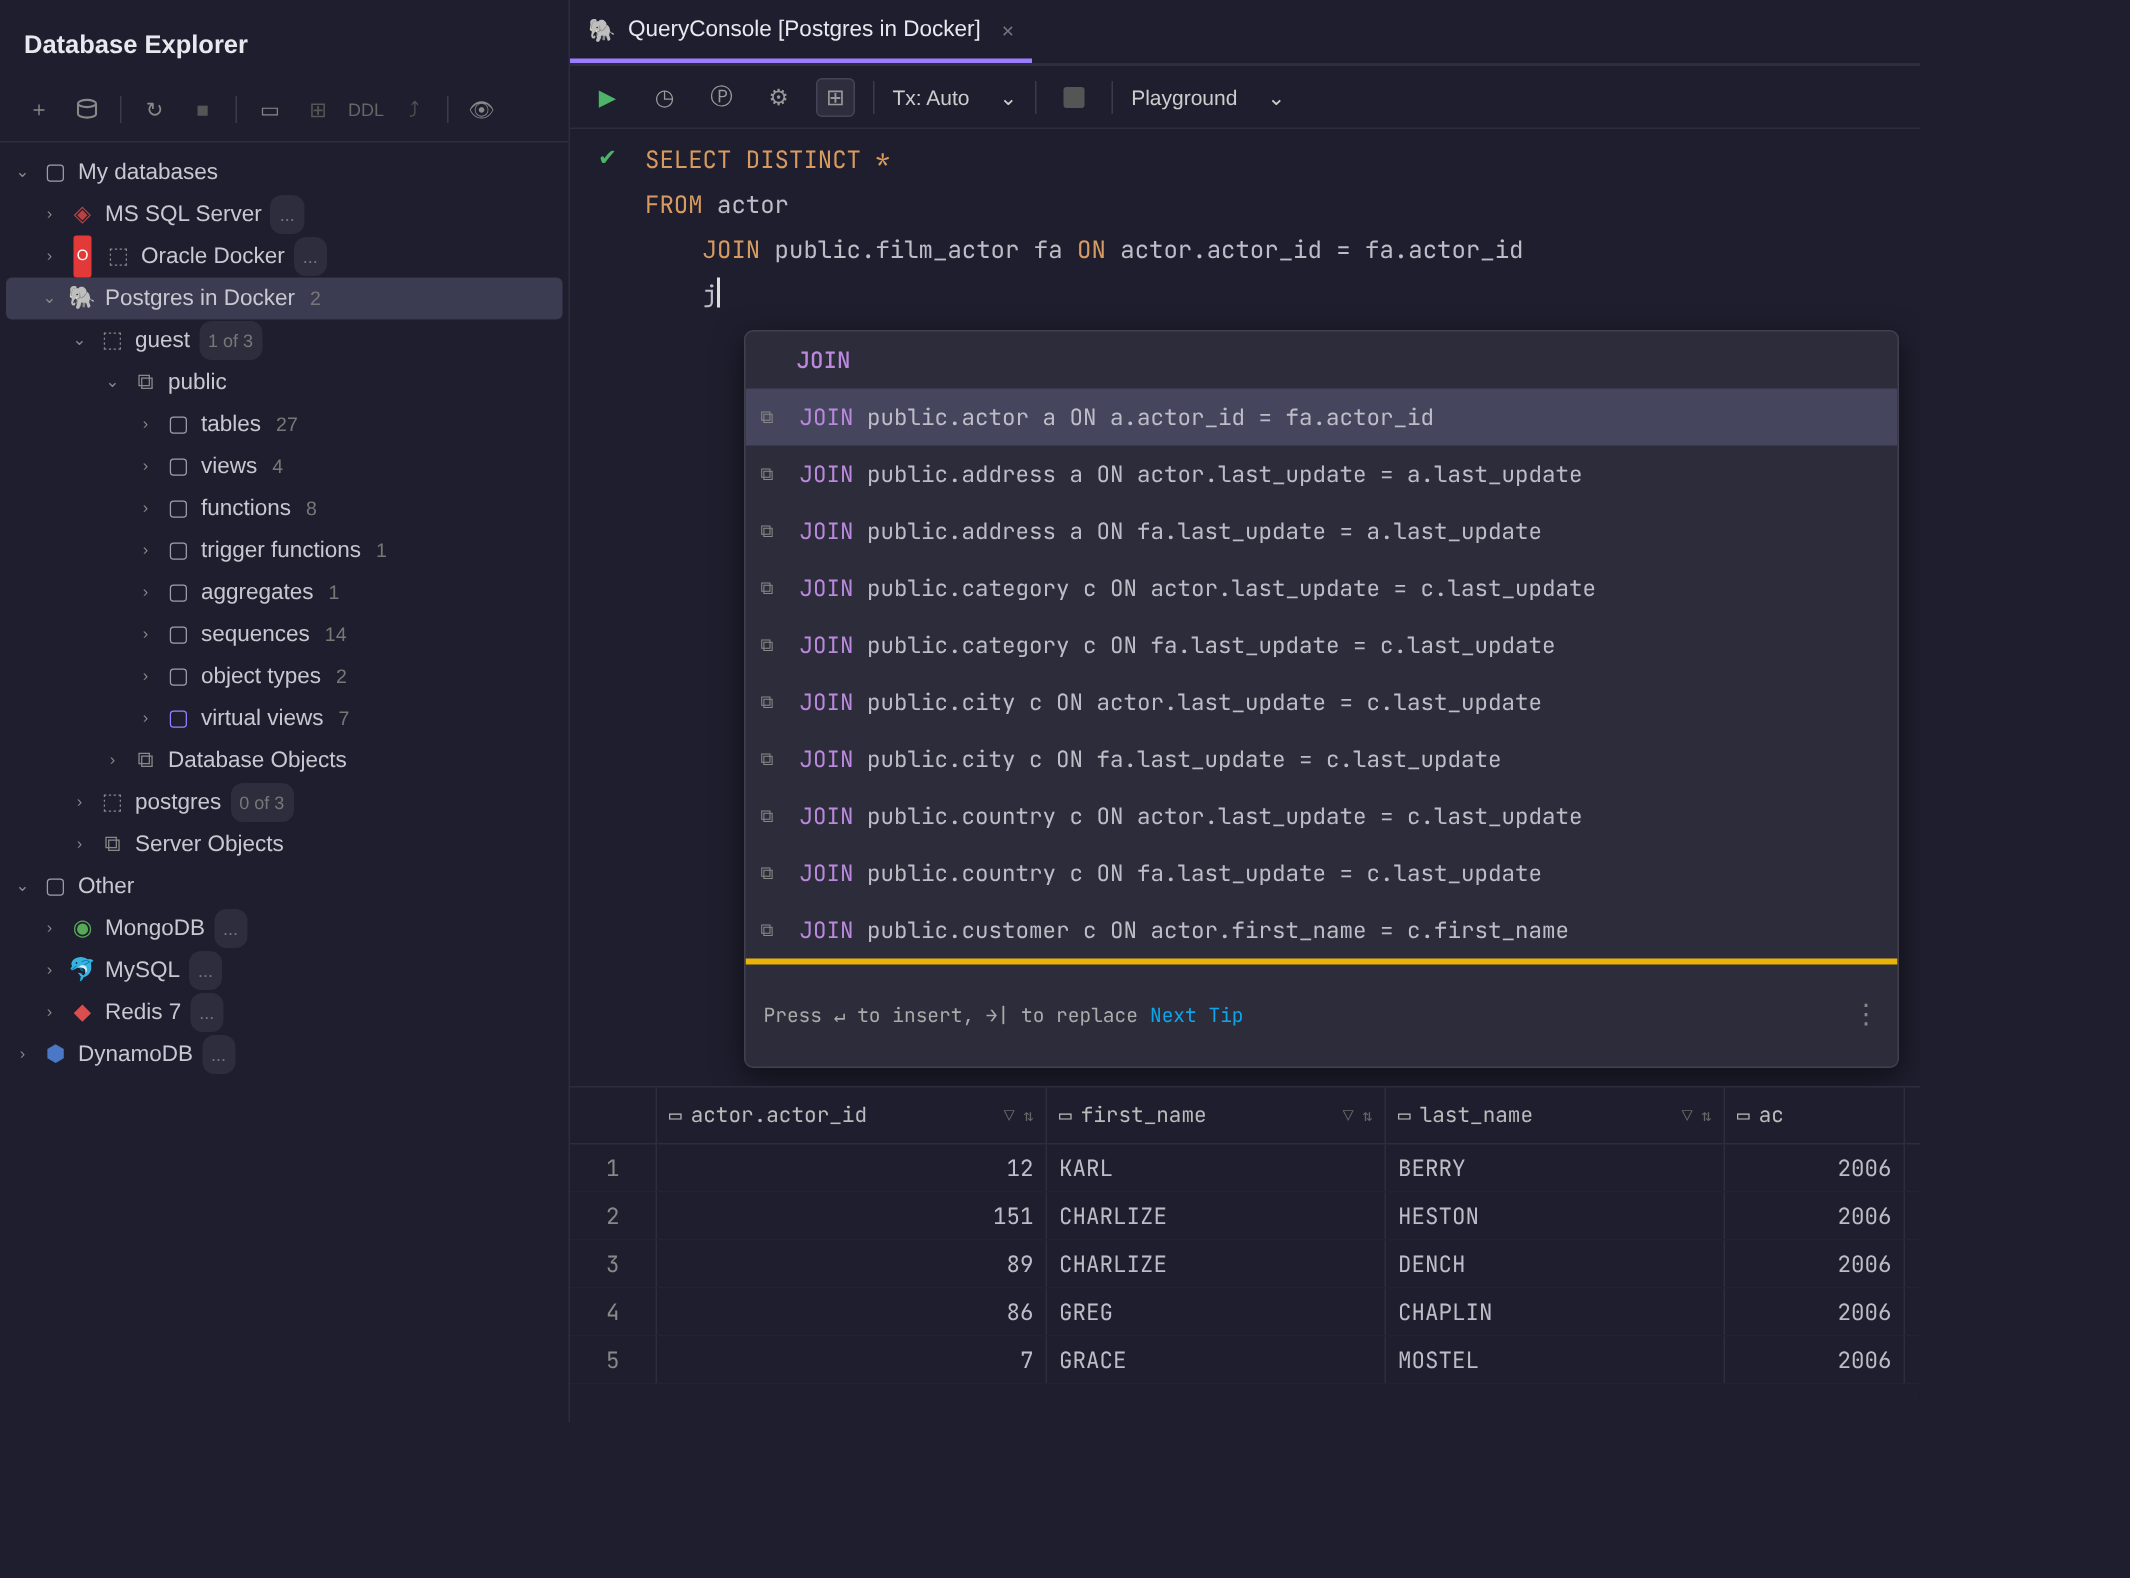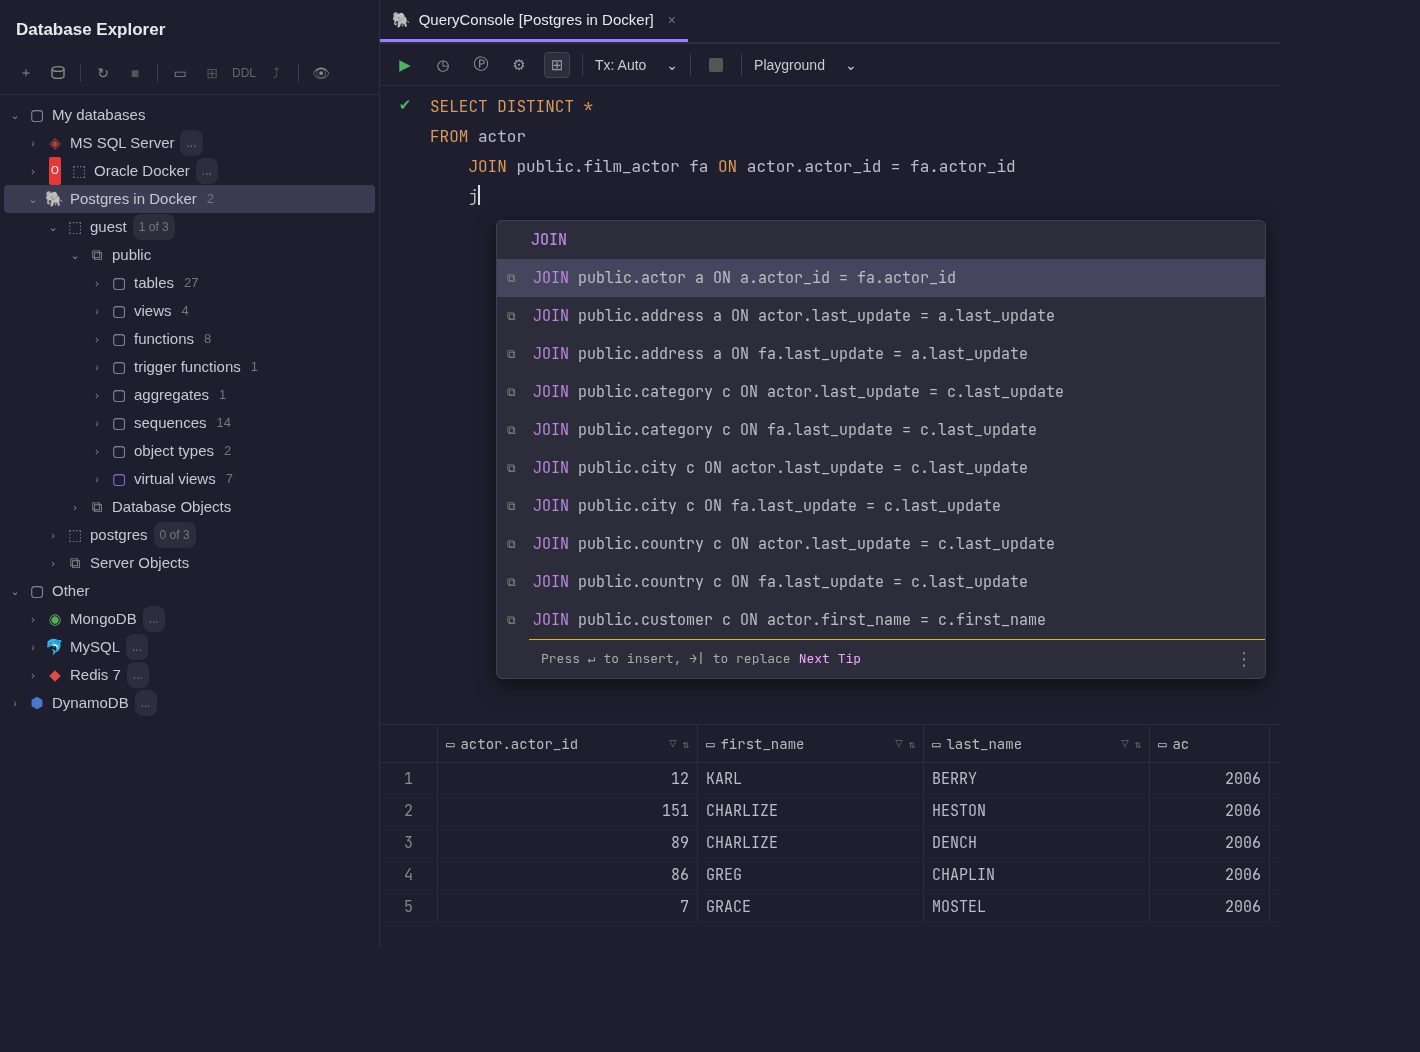--- a/index.html
+++ b/index.html
@@ -157,30 +157,29 @@
       font-family: "JetBrains Mono", Menlo, Consolas, monospace;
       font-size: 15px;
       cursor: pointer;
     }
     .popup-item.header { padding-left: 34px; color: #ba89dd; font-weight: 500; }
     .popup-item.sel { background: #45455e; }
     .popup .pk { color: #ba89dd; }
     .popup .pn { color: #bdbdc7; }
     .pop-icon { color: #888; width: 18px; display: inline-block; font-size: 12px; }
     .popup-footer {
-      border-top: 1px solid #eab308;
-      padding: 4px 12px;
+      border-top: 4px solid #eab308;
+      padding: 19px 12px;
       font-size: 13px;
       color: #aaa;
       display: flex;
       align-items: center;
       gap: 8px;
-      margin-left: 32px;
-    }
-    .popup-footer .link { color: #f0abfc; cursor: pointer; text-align: center; }
+    }
+    .popup-footer .link { color: #0ea5e9; cursor: pointer; text-align: center; }
     .popup-footer .dots { margin-left: auto; color: #888; cursor: pointer; font-size: 18px; }
     .results {
       border-top: 1px solid #2d2d3d;
       height: 224px;
       display: flex;
       background: #1e1e2e;
       font-family: "JetBrains Mono", Menlo, Consolas, monospace;
       position: relative;
     }
     .table {

